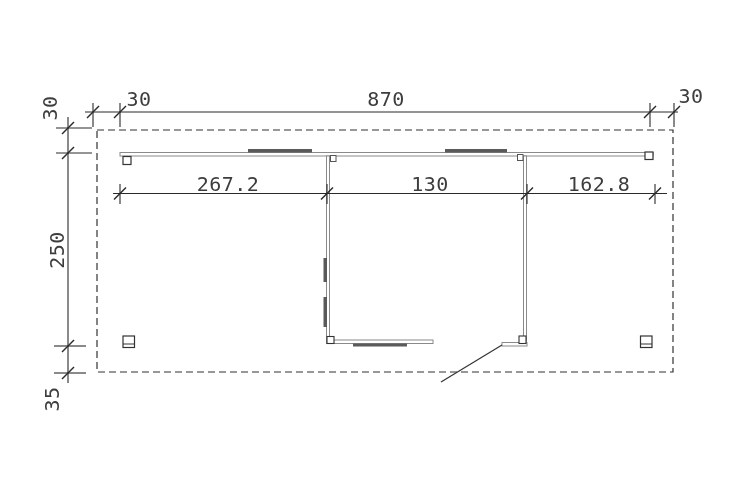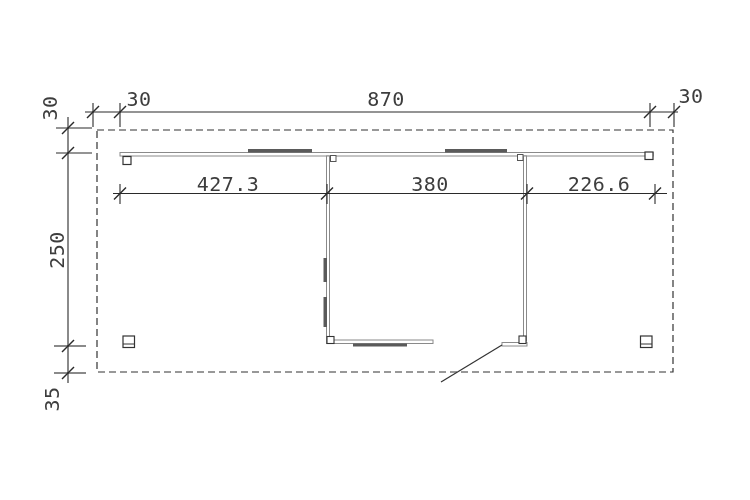--- a/index.html
+++ b/index.html
@@ -87,20 +87,20 @@
         <line x1="62" y1="352" x2="74" y2="340" stroke-width="1.4"></line>
       <line x1="54" y1="373" x2="86" y2="373"></line>
         <line x1="62" y1="379" x2="74" y2="367" stroke-width="1.4"></line>
     </g>
   </svg>
 
   <span class="dim-label" style="left:139px;top:99px">30</span>
   <span class="dim-label" style="left:386px;top:99px">870</span>
   <span class="dim-label" style="left:691px;top:96px">30</span>
 
-  <span class="dim-label" style="left:228px;top:184px">427.3</span>
-  <span class="dim-label" style="left:430px;top:184px">380</span>
-  <span class="dim-label" style="left:599px;top:184px">226.6</span>
+  <span class="dim-label" style="left:228px;top:184px">267.2</span>
+  <span class="dim-label" style="left:430px;top:184px">130</span>
+  <span class="dim-label" style="left:599px;top:184px">162.8</span>
 
   <span class="dim-label rot" style="left:50px;top:108px">30</span>
   <span class="dim-label rot" style="left:57px;top:250px">250</span>
   <span class="dim-label rot" style="left:52px;top:399px">35</span>
 </div>
 
 </body></html>

